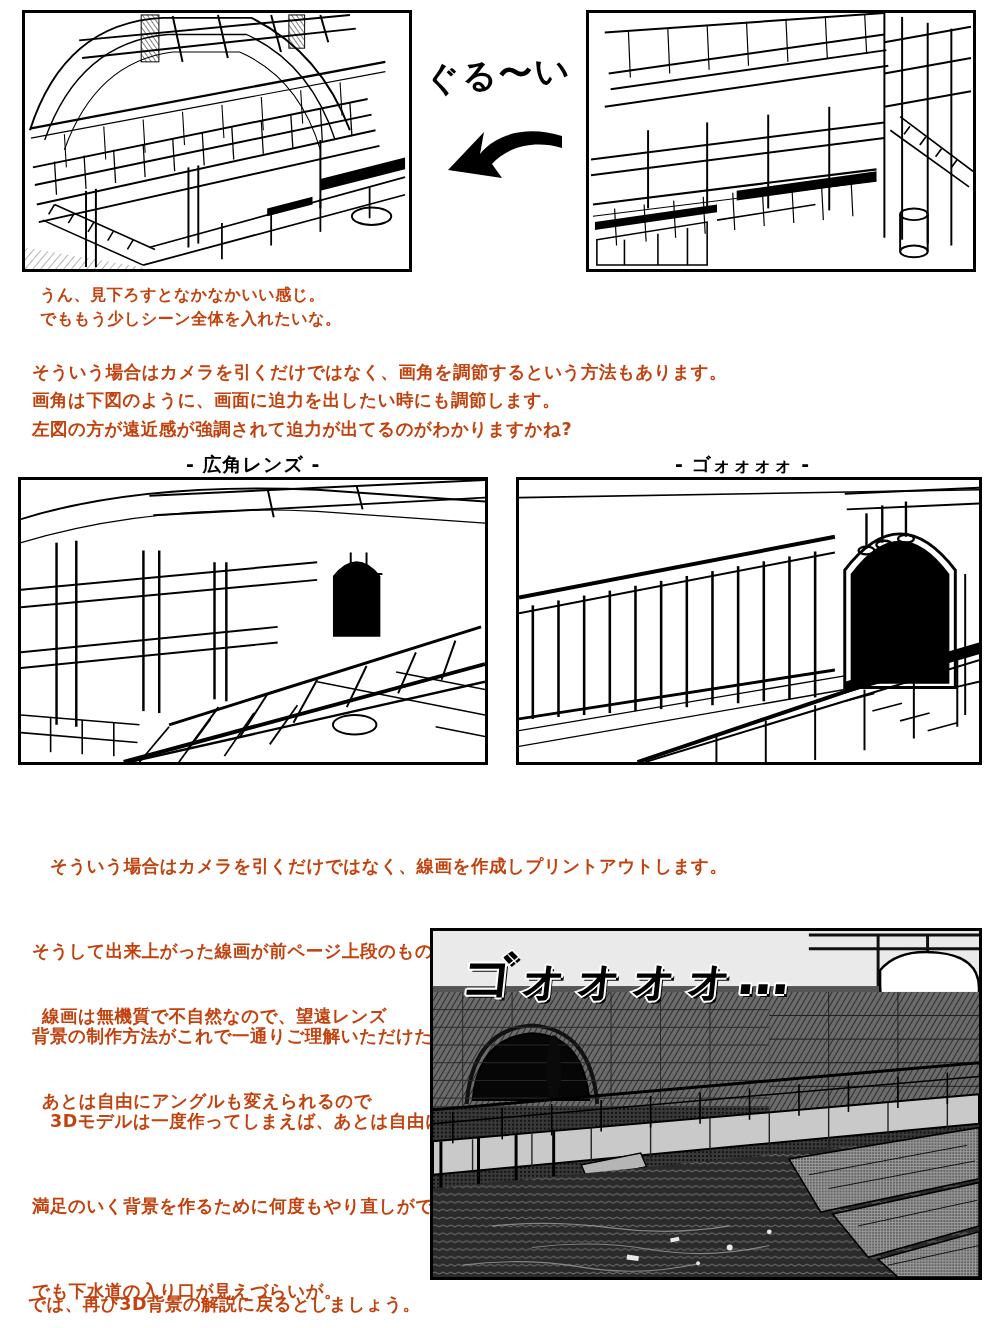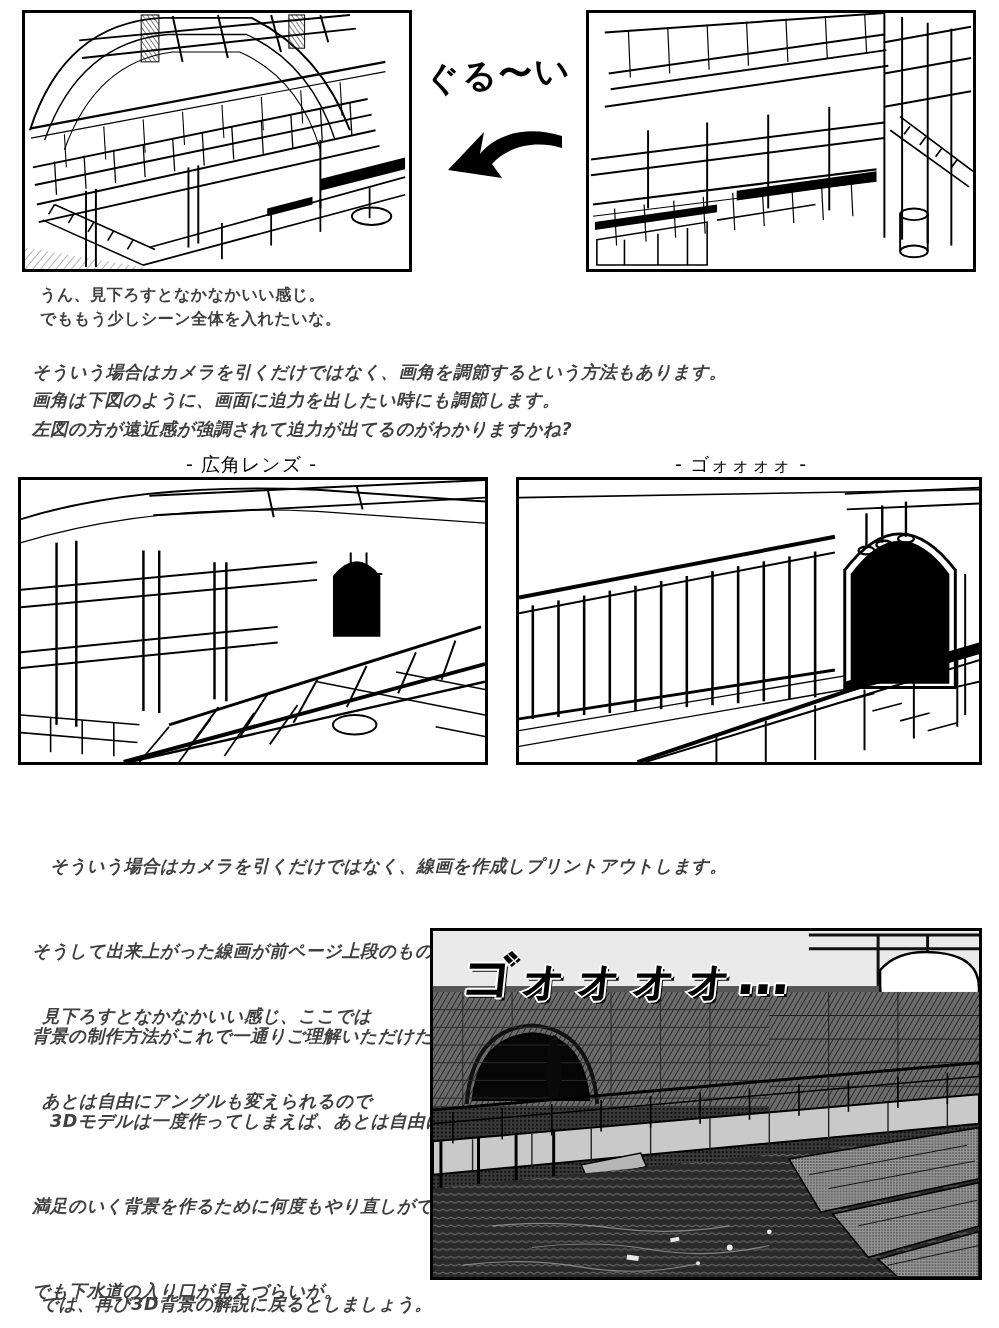--- a/index.html
+++ b/index.html
@@ -31,30 +31,30 @@
   .panel svg { display: block; width: 100%; height: 100%; }
 
   
   .hand {
     position: absolute;
     font-family: "DejaVu Sans", sans-serif;
     font-size: 17px;
     line-height: 1.5;
     letter-spacing: 0.5px;
     white-space: pre-wrap;
-    color: #404040;
+    color: #c2410c;
     font-weight: 600;
   }
   .hand.small { font-size: 16px; line-height: 1.48; }
-  .hand.body  { font-size: 17.5px; line-height: 1.62; font-style: italic; }
+  .hand.body  { font-size: 17.5px; line-height: 1.62; }
 
   .caption-label {
     position: absolute;
     font-size: 19px;
-    font-weight: 400;
+    font-weight: 700;
     letter-spacing: 1px;
   }
 
   .swoosh {
     position: absolute;
     font-size: 34px;
     font-weight: 700;
     letter-spacing: 2px;
     transform: rotate(-4deg);
   }
@@ -450,21 +450,21 @@
   <div class="hand body" style="left:32px; top:795px; width:880px;">
     <div>　そういう場合はカメラを引くだけではなく、線画を作成しプリントアウトします。</div>
     <div>そうして出来上がった線画が前ページ上段のものになります。3Dモデルを使った</div>
     <div>背景の制作方法がこれで一通りご理解いただけたのではないでしょうか。</div>
     <div>　3Dモデルは一度作ってしまえば、あとは自由にアングルも変えられるので、</div>
     <div>満足のいく背景を作るために何度もやり直しができるという利点があります。</div>
     <div>でも下水道の入り口が見えづらいが。</div>
   </div>
 
   <div class="hand body" style="left:42px; top:945px; width:375px;">
-    <div>見下ろすとなかなかいい感じ、ここでは</div>
+    <div>線画は無機質で不自然なので、望遠レンズ</div>
     <div>あとは自由にアングルも変えられるので</div>
     
     
     
     
     
   </div>
 
   <div class="panel dark" style="left:430px; top:928px; width:552px; height:352px;">
     <svg viewBox="0 0 552 352" preserveAspectRatio="none">
@@ -606,15 +606,15 @@
         <circle cx="268" cy="338" r="2"></circle>
         <circle cx="340" cy="306" r="2.4"></circle>
         <rect x="240" y="312" width="9" height="4" transform="rotate(-12 244 314)"></rect>
         <rect x="196" y="330" width="12" height="5" transform="rotate(8 202 332)"></rect>
       </g>
     </svg>
   </div>
 
   <div class="sfx" style="left:462px; top:942px;">ゴォォォォ…</div>
 
-  <div class="hand body" style="left:40px; top:1290px; width:700px;">では、再び3D背景の解説に戻るとしましょう。</div>
+  <div class="hand body" style="left:28px; top:1290px; width:700px;">では、再び3D背景の解説に戻るとしましょう。</div>
 
 </div>
 
 </body></html>

